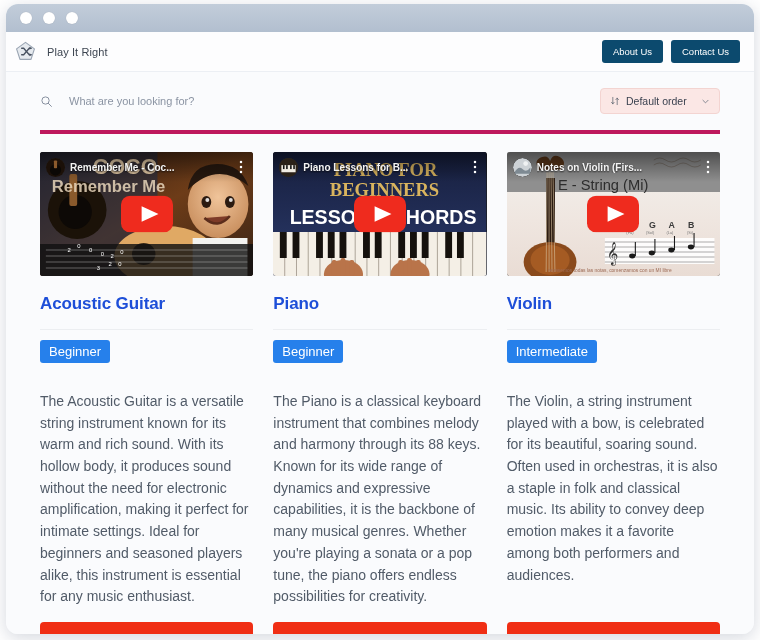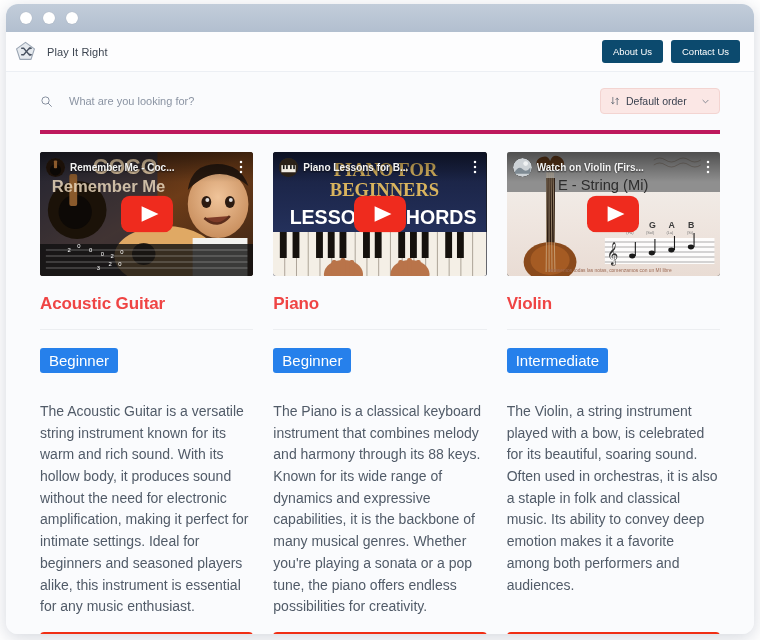--- a/index.html
+++ b/index.html
@@ -190,37 +190,37 @@
     left: 50%; top: 50%;
     transform: translate(-50%,-50%);
     width: 52px; height: 37px;
     cursor: pointer;
   }
 
   
   .card-title {
     font-size: 17px;
     font-weight: bold;
-    color: #ef4444;
+    color: #1d4ed8;
     margin-top: 18px;
     letter-spacing: -0.1px;
   }
   .title-rule {
     border-top: 1px solid #eceef1;
     margin-top: 15px;
   }
   .badge {
     display: inline-block;
     align-self: flex-start;
     background: #2680eb;
     color: #fff;
-    font-size: 15px;
+    font-size: 13px;
     padding: 4px 9px;
     border-radius: 3px;
-    margin-top: 18px;
+    margin-top: 10px;
   }
   .desc {
     font-size: 14px;
     line-height: 1.55;
     color: #515b68;
     margin-top: 28px;
   }
   .spacer { flex: 1; min-height: 14px; }
   .watch-btn {
     background: #f02e14;
@@ -540,21 +540,21 @@
             </g>
           </svg>
           <div class="video-topbar">
             <span class="yt-avatar">
               <svg viewBox="0 0 24 24">
                   <circle cx="12" cy="12" r="12" fill="#cdd2d6"></circle>
                 <path d="M2 18 q5 -9 10 -4 t10 -2 v8 h-20z" fill="#7e8a93"></path>
                 <circle cx="16" cy="7" r="3" fill="#f0f2f3"></circle>
                 </svg>
             </span>
-            <span class="yt-title">Watch on Violin (Firs...</span>
+            <span class="yt-title">Notes on Violin (Firs...</span>
             <span>
               <svg class="yt-kebab" viewBox="0 0 12 18" fill="#fff">
                 <circle cx="6" cy="3.5" r="1.4"></circle>
                   <circle cx="6" cy="9" r="1.4"></circle>
                   <circle cx="6" cy="14.5" r="1.4"></circle>
               </svg>
             </span>
           </div>
           <svg class="play-btn" viewBox="0 0 68 48">
             <rect width="68" height="48" rx="12" fill="#ef2b1e"></rect>

